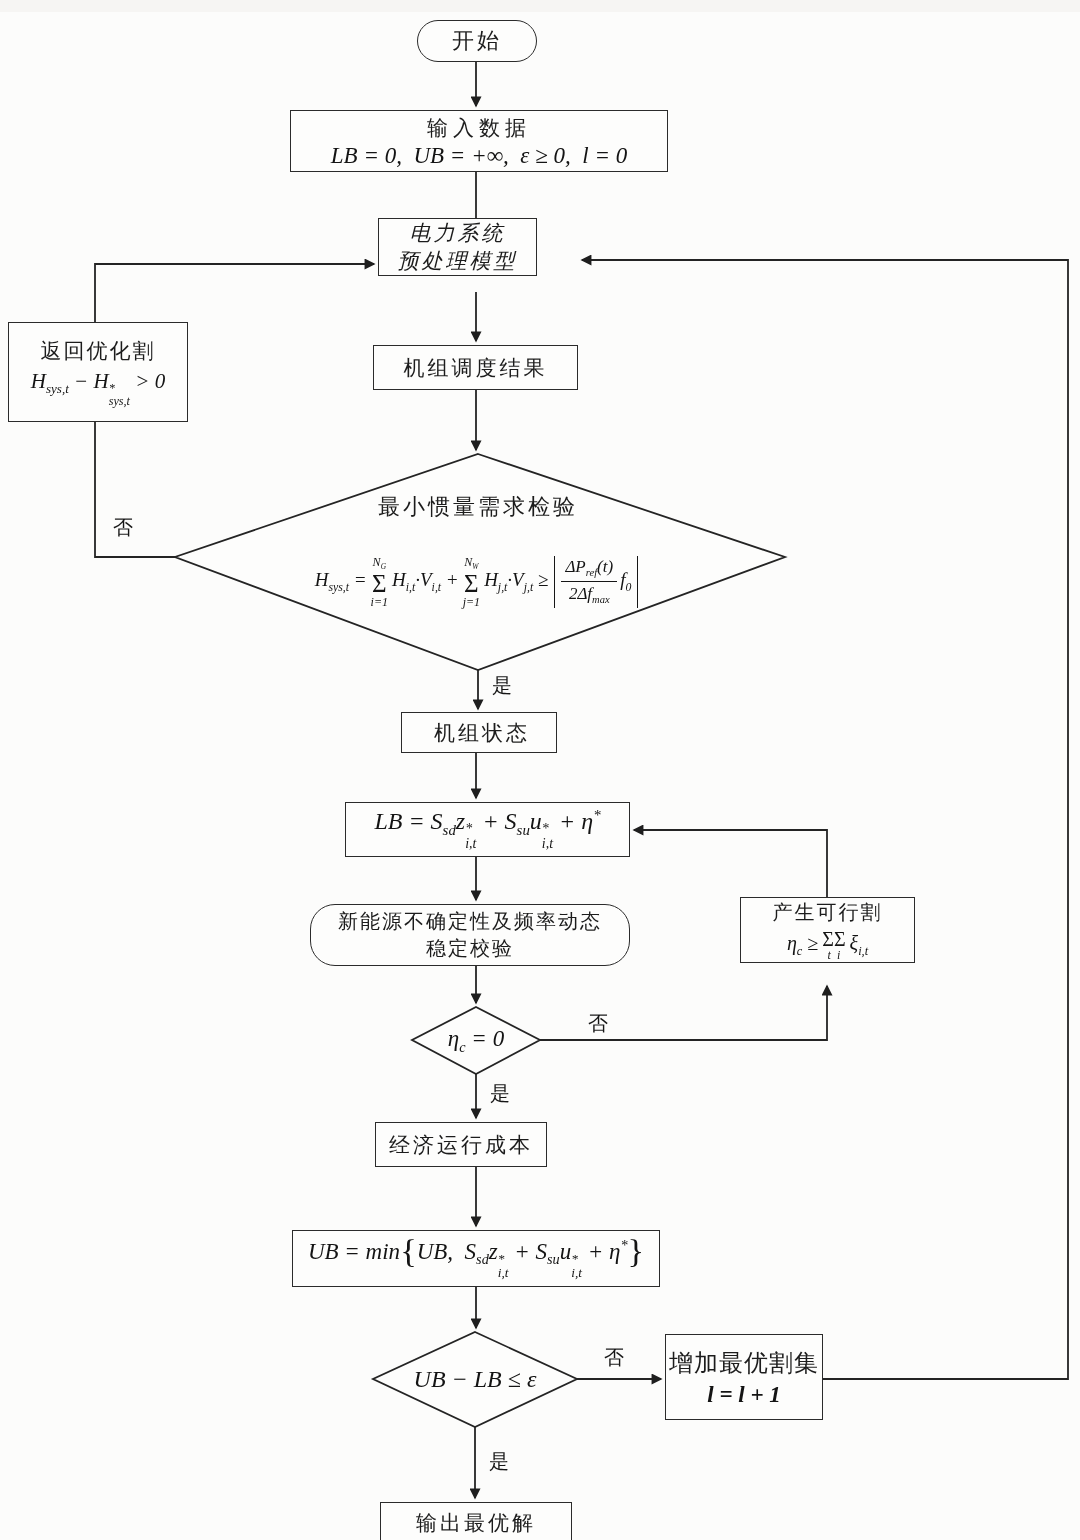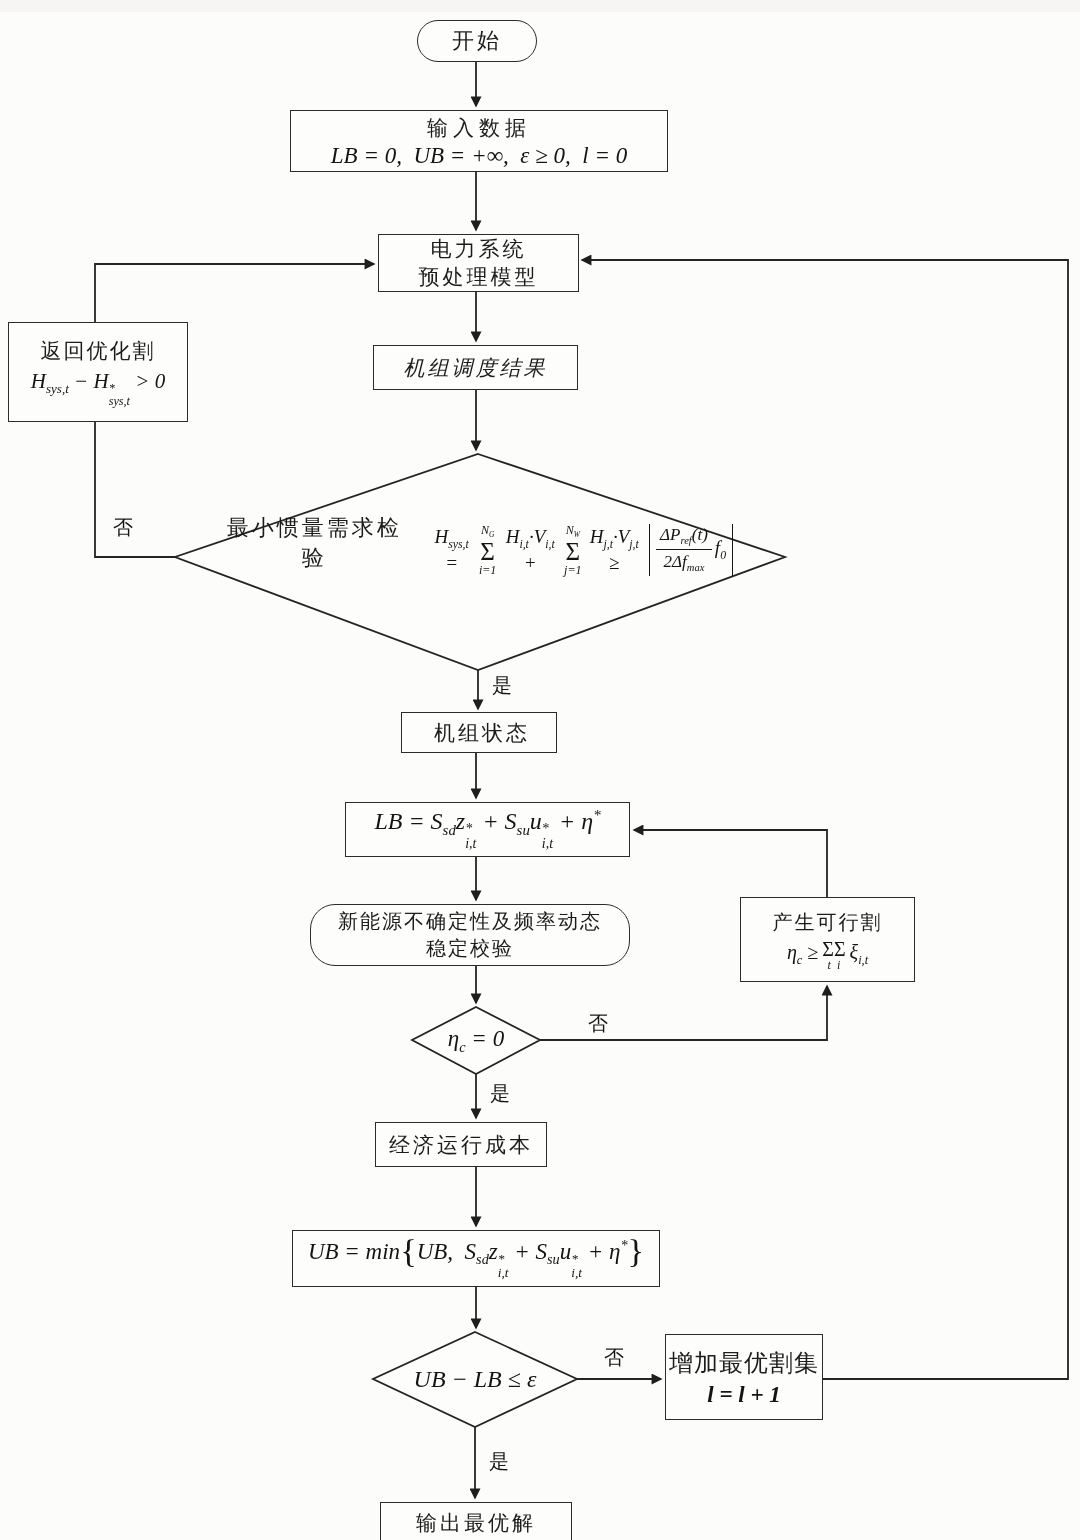--- a/index.html
+++ b/index.html
@@ -1,21 +1,21 @@
 <!DOCTYPE html>
 <html><head>
 <meta charset="utf-8">
 <style>
   html,body{margin:0;padding:0;background:#f6f5f3;}
   .page{position:relative;width:1080px;height:1540px;background:#fcfcfb;overflow:hidden;
         font-family:"Liberation Sans",sans-serif;color:#1b1b1b;margin-top:12px;}
   svg.wires{position:absolute;left:0;top:0;width:1080px;height:1540px;}
   .node{position:absolute;border:1.8px solid #2b2b2b;background:#fdfdfc;display:flex;
         flex-direction:column;align-items:center;justify-content:center;box-sizing:border-box;text-align:center;}
-  .free{position:absolute;display:flex;flex-direction:row;align-items:center;justify-content:center;
+  .free{position:absolute;display:flex;flex-direction:column;align-items:center;justify-content:center;
         box-sizing:border-box;text-align:center;background:transparent;gap:20px;}
   .cn{letter-spacing:3px;color:#1c1c1c;}
   .math{font-family:"Liberation Serif",serif;font-style:italic;color:#141414;}
   .math sub,.math sup{font-size:62%;font-style:italic;}
   .stk{display:inline-grid;line-height:1.05;font-size:58%;vertical-align:-4px;text-align:left;}
   .brace{font-size:150%;font-style:normal;vertical-align:-3px;line-height:0;}
   .frow{display:flex;align-items:center;justify-content:center;gap:3px;}
   .sumstack{display:inline-flex;flex-direction:column;align-items:center;line-height:1;font-style:normal;margin:0 1px;}
   .sumstack .lim{font-size:12px;font-style:italic;}
   .sumstack .sig{font-size:25px;font-style:normal;}
@@ -63,26 +63,26 @@
 
   <div class="node" style="left:417px;top:8px;width:120px;height:42px;border-radius:21px;">
     <div class="cn" style="font-size:22px;">开始</div>
   </div>
 
   <div class="node" style="left:290px;top:98px;width:378px;height:62px;">
     <div class="cn" style="font-size:21px;letter-spacing:5px;">输入数据</div>
     <div class="math" style="font-size:23px;margin-top:1px;"><i>LB</i> = 0,&nbsp; <i>UB</i> = +∞,&nbsp; <i>ε</i> ≥ 0,&nbsp; <i>l</i> = 0</div>
   </div>
 
-  <div class="node" style="left:378px;top:222px;width:201px;height:58px;">
+  <div class="node" style="left:378px;top:206px;width:159px;height:58px;font-style:italic;">
     <div class="cn" style="font-size:21px;">电力系统</div>
     <div class="cn" style="font-size:21px;">预处理模型</div>
   </div>
 
-  <div class="node" style="left:373px;top:333px;width:205px;height:45px;font-style:italic;">
+  <div class="node" style="left:373px;top:333px;width:205px;height:45px;">
     <div class="cn" style="font-size:21px;">机组调度结果</div>
   </div>
 
   <div class="free" style="left:220px;top:458px;width:516px;height:160px;">
     <div class="cn" style="font-size:22px;margin-bottom:14px;">最小惯量需求检验</div>
     <div class="math frow" style="font-size:19px;font-style:normal;">
       <span class="math"><i>H</i><sub>sys,t</sub> =</span>
       <span class="sumstack">
         <span class="lim math"><i>N</i><sub>G</sub></span>
         <span class="sig">Σ</span>
@@ -125,21 +125,21 @@
           <span>*</span>
           <span>i,t</span>
         </span> + <i>η</i><sup>*</sup></div>
   </div>
 
   <div class="node" style="left:310px;top:892px;width:320px;height:62px;border-radius:25px;">
     <div class="cn" style="font-size:20px;letter-spacing:2px;">新能源不确定性及频率动态</div>
     <div class="cn" style="font-size:20px;letter-spacing:2px;">稳定校验</div>
   </div>
 
-  <div class="node" style="left:740px;top:885px;width:175px;height:85px;">
+  <div class="node" style="left:740px;top:885px;width:175px;height:66px;">
     <div class="cn" style="font-size:20px;letter-spacing:2px;">产生可行割</div>
     <div class="math frow" style="font-size:20px;margin-top:3px;">
       <span><i>η</i><sub>c</sub> ≥</span>
       <span class="sumstack">
         <span class="sig" style="font-size:20px;">ΣΣ</span>
         <span class="lim math"><i>t</i>&nbsp;&nbsp;<i>i</i></span>
       </span>
       <span><i>ξ</i><sub>i,t</sub></span>
     </div>
   </div>

